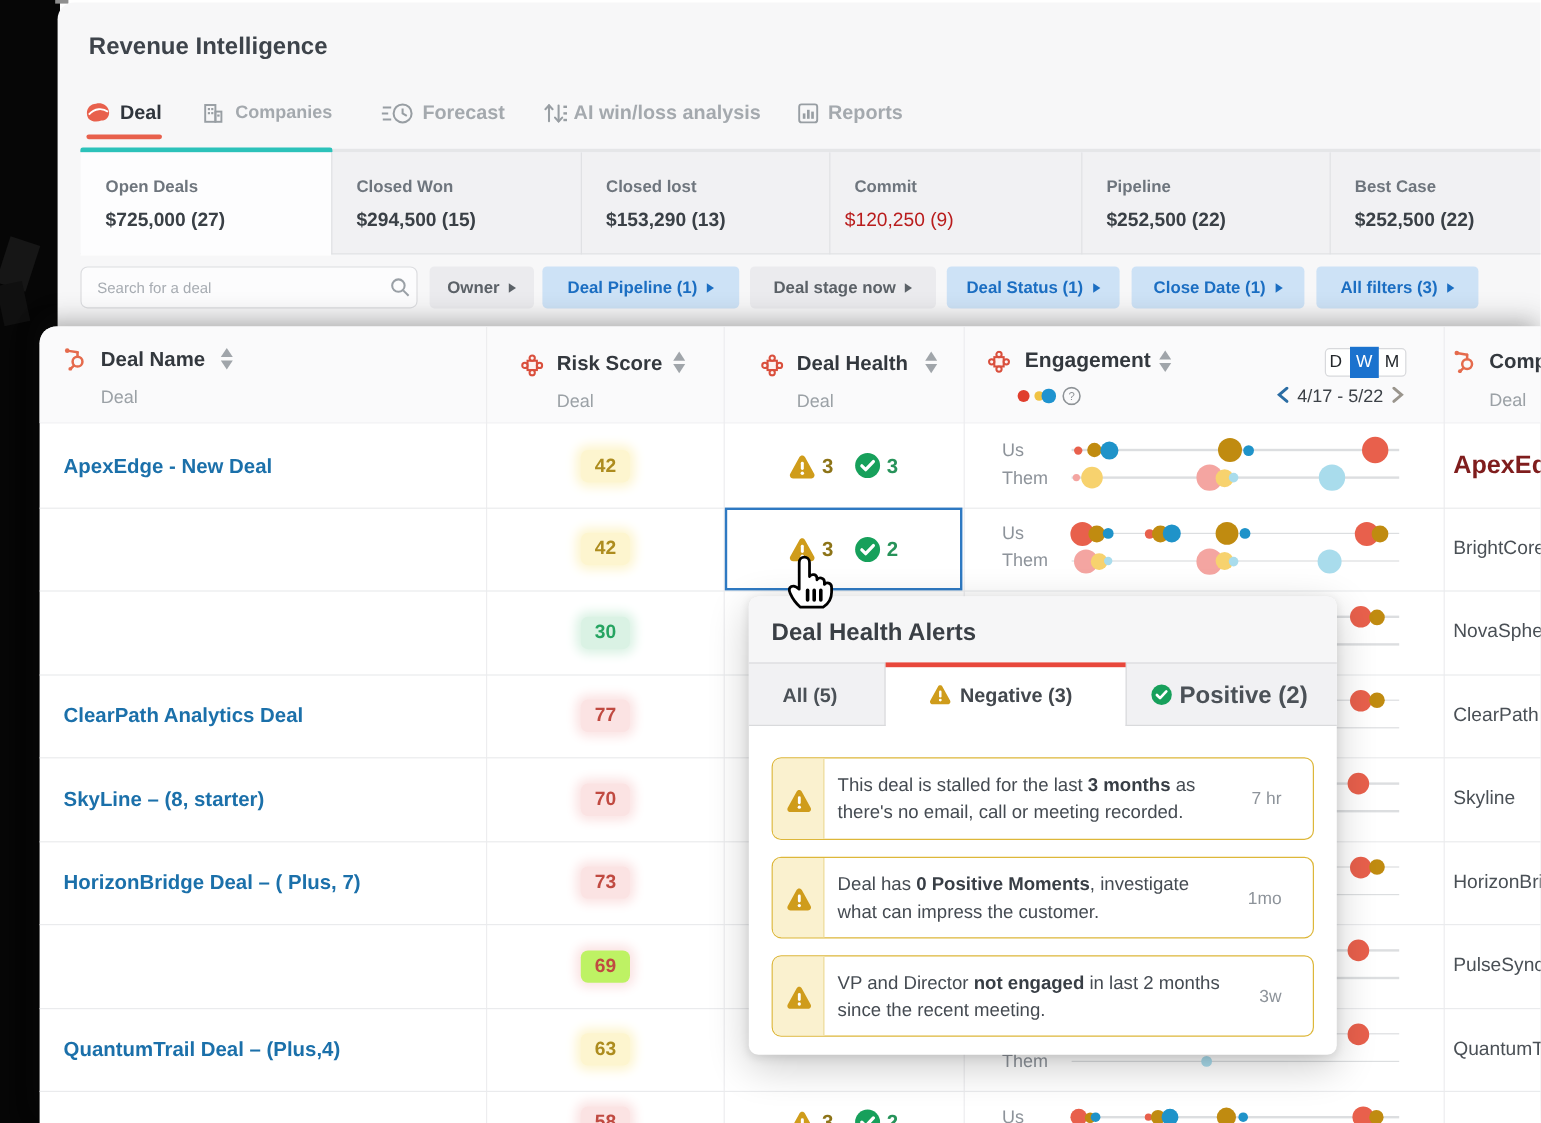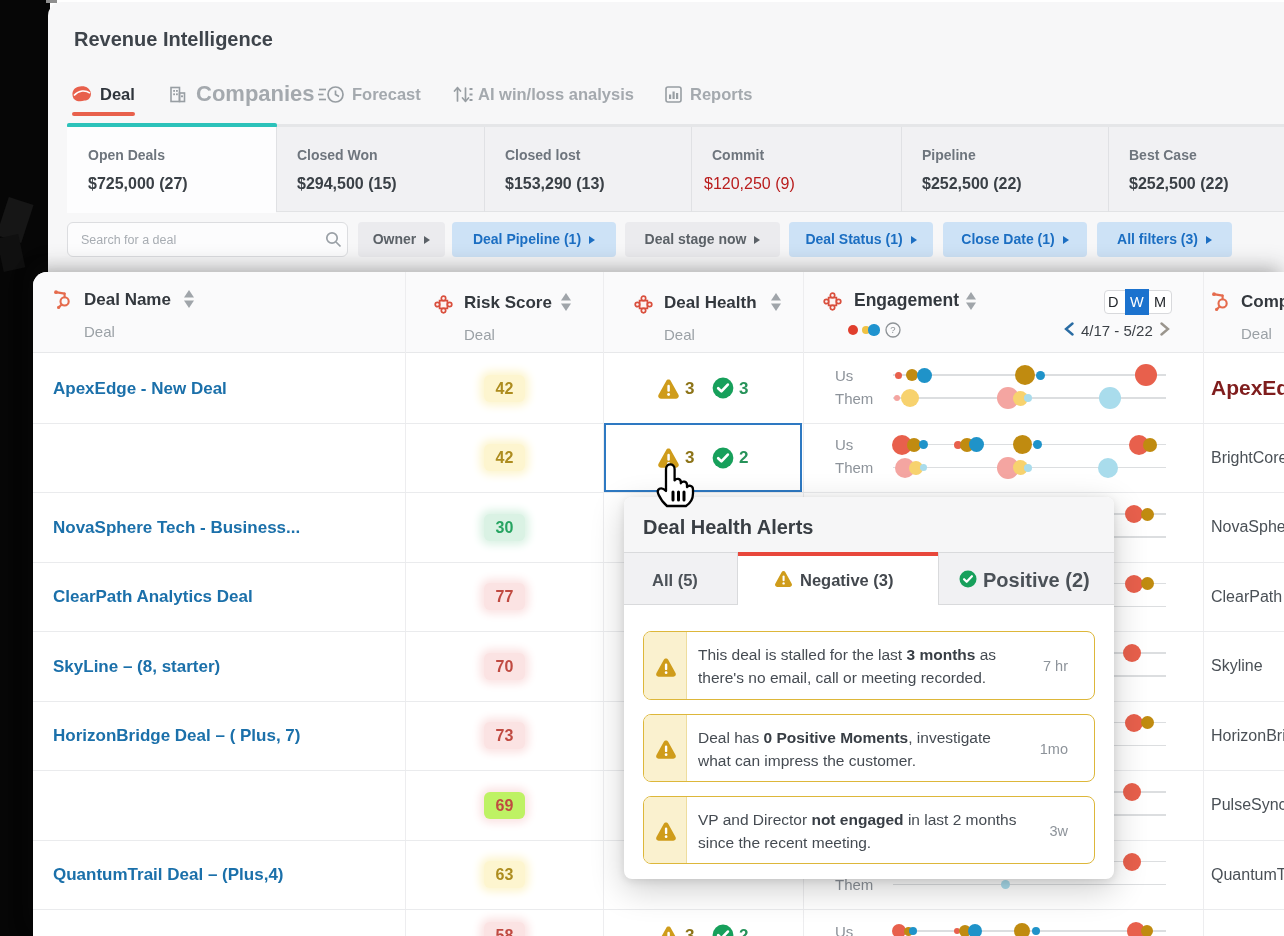--- a/index.html
+++ b/index.html
@@ -23,21 +23,21 @@
 <rect x="11.5" y="8" width="5" height="8.5"></rect>
 </g>
 <g fill="#989ea3">
 <rect x="5.2" y="5" width="1.8" height="1.8"></rect>
         <rect x="8" y="5" width="1.8" height="1.8"></rect>
 <rect x="5.2" y="8.4" width="1.8" height="1.8"></rect>
         <rect x="8" y="8.4" width="1.8" height="1.8"></rect>
 <rect x="13" y="10.4" width="2" height="1.8"></rect>
 </g>
     </svg>
-<div style="position:absolute;left:196px;top:82.8px;height:22.5px;line-height:22.5px;font-size:22px;color:#a4a9ae;font-weight:700;white-space:nowrap;">Companies</div>
+<div style="position:absolute;left:196px;top:82.8px;height:22.5px;line-height:22.5px;font-size:15px;color:#a4a9ae;font-weight:700;white-space:nowrap;">Companies</div>
 <svg style="position:absolute;left:318px;top:84px" width="27" height="21" viewBox="0 0 27 21">
 <g stroke="#989ea3" fill="none" stroke-width="1.7">
 <circle cx="17.5" cy="10.5" r="7.5"></circle>
 <path d="M17.5 6.5 V10.5 L21 12.5"></path>
 <path d="M1 5.5 h7"></path>
         <path d="M0 10.5 h5.5"></path>
         <path d="M1 15.5 h7"></path>
 </g>
     </svg>
 <div style="position:absolute;left:352px;top:82.8px;height:22.5px;line-height:22.5px;font-size:16.5px;color:#a4a9ae;font-weight:700;white-space:nowrap;">Forecast</div>
@@ -222,21 +222,20 @@
 <rect x="10.8" y="8.2" width="2.6" height="7.2" rx="1.3" fill="#fff"></rect>
 <circle cx="12.1" cy="18.2" r="1.5" fill="#fff"></circle>
 </svg>
 <div style="position:absolute;left:685px;top:446.0px;height:23px;line-height:23px;font-size:17px;color:#8d7418;font-weight:700;white-space:nowrap;">3</div>
 <svg style="position:absolute;left:712px;top:446.5px" width="22" height="22" viewBox="0 0 22 22">
 <circle cx="11" cy="11" r="10.4" fill="#17a05b"></circle>
 <path d="M6.2 11.2 l3.2 3.2 l6.4 -6.8" stroke="#fff" stroke-width="2.7" fill="none" stroke-linecap="round" stroke-linejoin="round"></path>
 </svg>
 <div style="position:absolute;left:739px;top:446.0px;height:23px;line-height:23px;font-size:17px;color:#27935a;font-weight:700;white-space:nowrap;">2</div>
 <div style="position:absolute;left:1211px;top:446.5px;height:22px;line-height:22px;font-size:16px;color:#4a5056;font-weight:400;white-space:nowrap;">BrightCore S</div>
-<div style="position:absolute;left:53px;top:515.5px;height:23px;line-height:23px;font-size:17px;color:#1b70aa;font-weight:700;white-space:nowrap;">NovaSphere Tech - Business...</div>
 <div style="position:absolute;left:484px;top:513.5px;width:41px;height:27px;border-radius:6px;background:#daf2e4;box-shadow:0 0 9px 4px #daf2e4;text-align:center;line-height:27px;font-size:16px;font-weight:700;color:#26a461">30</div>
 <div style="position:absolute;left:1211px;top:516.0px;height:22px;line-height:22px;font-size:16px;color:#4a5056;font-weight:400;white-space:nowrap;">NovaSphere</div>
 <div style="position:absolute;left:53px;top:585.0px;height:23px;line-height:23px;font-size:17px;color:#1b70aa;font-weight:700;white-space:nowrap;">ClearPath Analytics Deal</div>
 <div style="position:absolute;left:484px;top:583.0px;width:41px;height:27px;border-radius:6px;background:#fbe3e3;box-shadow:0 0 9px 4px #fbe3e3;text-align:center;line-height:27px;font-size:16px;font-weight:700;color:#c04a41">77</div>
 <div style="position:absolute;left:1211px;top:585.5px;height:22px;line-height:22px;font-size:16px;color:#4a5056;font-weight:400;white-space:nowrap;">ClearPath An</div>
 <div style="position:absolute;left:53px;top:654.5px;height:23px;line-height:23px;font-size:17px;color:#1b70aa;font-weight:700;white-space:nowrap;">SkyLine – (8, starter)</div>
 <div style="position:absolute;left:484px;top:652.5px;width:41px;height:27px;border-radius:6px;background:#fbe3e3;box-shadow:0 0 9px 4px #fbe3e3;text-align:center;line-height:27px;font-size:16px;font-weight:700;color:#c04a41">70</div>
 <div style="position:absolute;left:1211px;top:655.0px;height:22px;line-height:22px;font-size:16px;color:#4a5056;font-weight:400;white-space:nowrap;">Skyline</div>
 <div style="position:absolute;left:53px;top:724.0px;height:23px;line-height:23px;font-size:17px;color:#1b70aa;font-weight:700;white-space:nowrap;">HorizonBridge Deal – ( Plus, 7)</div>
 <div style="position:absolute;left:484px;top:722.0px;width:41px;height:27px;border-radius:6px;background:#fbe3e3;box-shadow:0 0 9px 4px #fbe3e3;text-align:center;line-height:27px;font-size:16px;font-weight:700;color:#c04a41">73</div>

